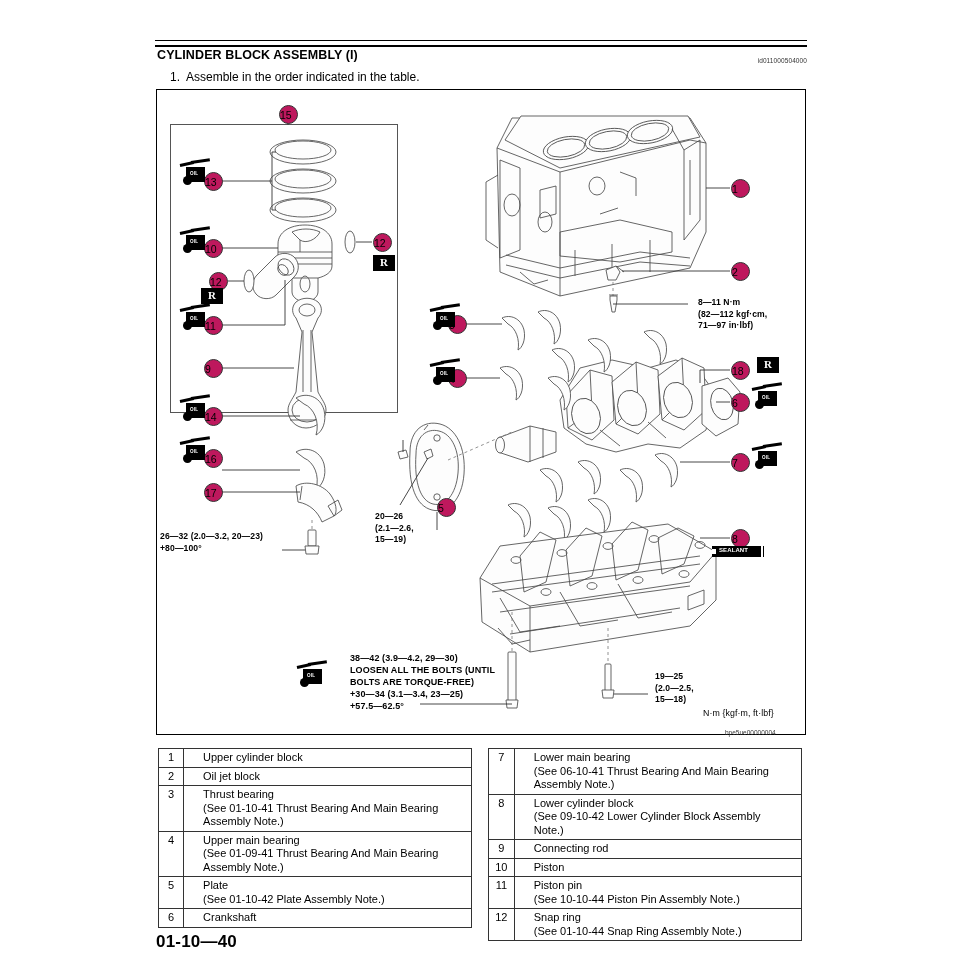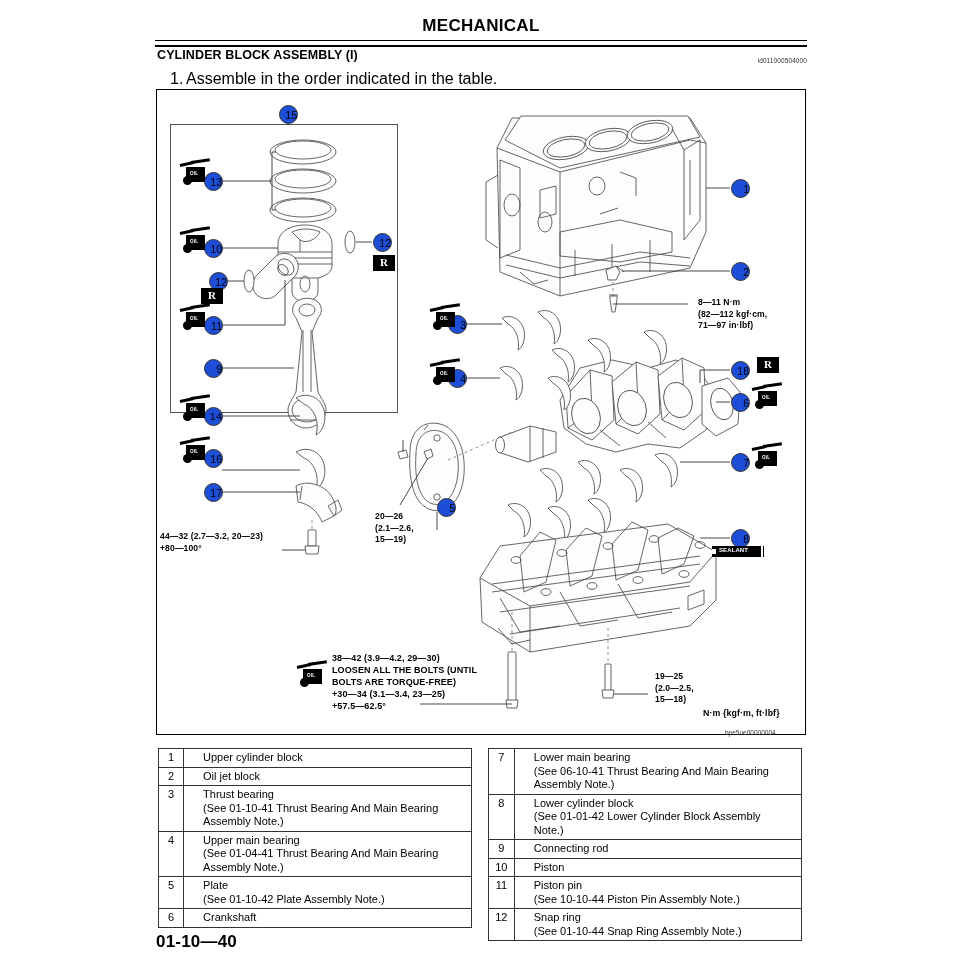--- a/index.html
+++ b/index.html
@@ -25,21 +25,21 @@
   .sec-title{
     position:absolute;left:157px;top:48px;
     font-size:12.5px;font-weight:bold;letter-spacing:.1px;
   }
   .doc-id{
     position:absolute;right:155px;top:57px;
     font-size:6.5px;letter-spacing:.1px;color:#333;
   }
   .step{
     position:absolute;left:170px;top:70px;
-    font-size:16px;
+    font-size:12px;
   }
   .step .num{display:inline-block;width:16px;}
 
   
   .figframe{
     position:absolute;left:156px;top:89px;width:650px;height:646px;
     border:1px solid #000;box-sizing:border-box;background:#fff;
   }
   .figcode{
     position:absolute;left:725px;top:729px;font-size:6.5px;color:#333;
@@ -50,21 +50,21 @@
     position:absolute;left:170px;top:124px;width:228px;height:289px;
     border:1px solid #555;box-sizing:border-box;
   }
 
   
   .art{position:absolute;left:0;top:0;width:962px;height:962px;pointer-events:none;}
 
   
   .cal{
     position:absolute;width:19px;height:19px;border:1px solid #333;border-radius:50%;
-    background:#1d4ed8;font-size:10.5px;line-height:18px;text-align:right;
+    background:#be185d;font-size:10.5px;line-height:18px;text-align:left;
     box-sizing:border-box;
   }
 
   
   .oilicon{position:absolute;width:30px;height:26px;}
   .oilicon .can{
     position:absolute;left:6px;top:7px;width:19px;height:15px;background:#000;
   }
   .oilicon .spout{
     position:absolute;left:0px;top:4px;width:14px;height:3px;background:#000;
@@ -98,23 +98,23 @@
   .sealant .txt{
     position:absolute;left:7px;top:1px;color:#fff;font-size:6px;font-weight:bold;
     letter-spacing:.1px;
   }
 
   
   .note{
     position:absolute;font-size:8.6px;font-weight:bold;line-height:11.5px;
     white-space:pre-line;letter-spacing:.1px;
   }
-  .note.big{font-size:9px;line-height:12px;}
+  .note.big{font-size:9px;line-height:12px;margin-left:18px;}
   .unitnote{
-    position:absolute;font-size:8.8px;font-weight:bold;letter-spacing:.1px;
+    position:absolute;font-size:8.8px;font-weight:normal;letter-spacing:.1px;
   }
 
   
   .tbl{position:absolute;border-collapse:collapse;font-size:11px;}
   .tbl td{
     border:1px solid #333;padding:2px 19px;vertical-align:top;line-height:13.5px;
   }
   .tbl td.n{width:22px;text-align:center;padding:2px 2px;}
   #tbl-left{left:158px;top:748px;width:314px;}
   #tbl-right{left:488px;top:748px;width:314px;}
@@ -124,21 +124,20 @@
   .footer{
     position:absolute;left:156px;top:932px;font-size:17px;font-weight:bold;
     letter-spacing:.2px;
   }
 </style>
 </head>
 <body>
 
 <div class="page">
 
-  <div class="hdr-title">MECHANICAL</div>
   <div class="hdr-rule"></div>
   <div class="sec-title">CYLINDER BLOCK ASSEMBLY (I)</div>
   <div class="doc-id">id011000504000</div>
   <div class="step">
     <span class="num">1.</span><span>Assemble in the order indicated in the table.</span>
   </div>
 
   <div class="figframe"></div>
   <div class="subbox"></div>
   <div class="figcode">bpe5ue00000004</div>
@@ -404,21 +403,21 @@
 
       <line class="lead" x1="700" y1="538" x2="730" y2="538"></line>
     </g>
   </svg>
 
   <div class="cal" style="left:279px;top:105px;">15</div>
   <div class="cal" style="left:204px;top:172px;">13</div>
   <div class="cal" style="left:204px;top:239px;">10</div>
   <div class="cal" style="left:204px;top:316px;">11</div>
   <div class="cal" style="left:204px;top:359px;">9</div>
-  <div class="cal" style="left:204px;top:407px;font-family:Liberation Mono, monospace;">14</div>
+  <div class="cal" style="left:204px;top:407px;">14</div>
   <div class="cal" style="left:204px;top:449px;">16</div>
   <div class="cal" style="left:204px;top:483px;">17</div>
   <div class="cal" style="left:373px;top:233px;">12</div>
   <div class="cal" style="left:209px;top:272px;">12</div>
   <div class="cal" style="left:731px;top:179px;">1</div>
   <div class="cal" style="left:731px;top:262px;">2</div>
   <div class="cal" style="left:448px;top:315px;">3</div>
   <div class="cal" style="left:448px;top:369px;">4</div>
   <div class="cal" style="left:437px;top:498px;">5</div>
   <div class="cal" style="left:731px;top:393px;">6</div>
@@ -506,21 +505,21 @@
     <div class="txt">SEALANT</div>
     <div class="end"></div>
   </div>
 
   <div class="note" style="left:698px;top:297px;">8—11 N·m
 (82—112 kgf·cm,
 71—97 in·lbf)</div>
   <div class="note" style="left:375px;top:511px;">20—26
 (2.1—2.6,
 15—19)</div>
-  <div class="note" style="left:160px;top:531px;">44—32 (2.7—3.2, 20—23)
+  <div class="note" style="left:160px;top:531px;">26—32 (2.0—3.2, 20—23)
 +80—100°</div>
   <div class="note big" style="left:332px;top:652px;">38—42 (3.9—4.2, 29—30)
 LOOSEN ALL THE BOLTS (UNTIL
 BOLTS ARE TORQUE-FREE)
 +30—34 (3.1—3.4, 23—25)
 +57.5—62.5°</div>
   <div class="note" style="left:655px;top:671px;">19—25
 (2.0—2.5,
 15—18)</div>
   <div class="unitnote" style="left:703px;top:708px;">N·m {kgf·m, ft·lbf}</div>
@@ -537,21 +536,21 @@
         </tr>
       <tr>
           <td class="n">3</td>
           <td class="body" style="white-space:pre-line">Thrust bearing
 (See 01-10-41 Thrust Bearing And Main Bearing
 Assembly Note.)</td>
         </tr>
       <tr>
           <td class="n">4</td>
           <td class="body" style="white-space:pre-line">Upper main bearing
-(See 01-04-41 Thrust Bearing And Main Bearing
+(See 01-09-41 Thrust Bearing And Main Bearing
 Assembly Note.)</td>
         </tr>
       <tr>
           <td class="n">5</td>
           <td class="body" style="white-space:pre-line">Plate
 (See 01-10-42 Plate Assembly Note.)</td>
         </tr>
       <tr>
           <td class="n">6</td>
           <td class="body" style="white-space:pre-line">Crankshaft</td>
@@ -563,21 +562,21 @@
     <tbody>
       <tr>
           <td class="n">7</td>
           <td class="body" style="white-space:pre-line">Lower main bearing
 (See 06-10-41 Thrust Bearing And Main Bearing
 Assembly Note.)</td>
         </tr>
       <tr>
           <td class="n">8</td>
           <td class="body" style="white-space:pre-line">Lower cylinder block
-(See 01-01-42 Lower Cylinder Block Assembly
+(See 09-10-42 Lower Cylinder Block Assembly
 Note.)</td>
         </tr>
       <tr>
           <td class="n">9</td>
           <td class="body" style="white-space:pre-line">Connecting rod</td>
         </tr>
       <tr>
           <td class="n">10</td>
           <td class="body" style="white-space:pre-line">Piston</td>
         </tr>

